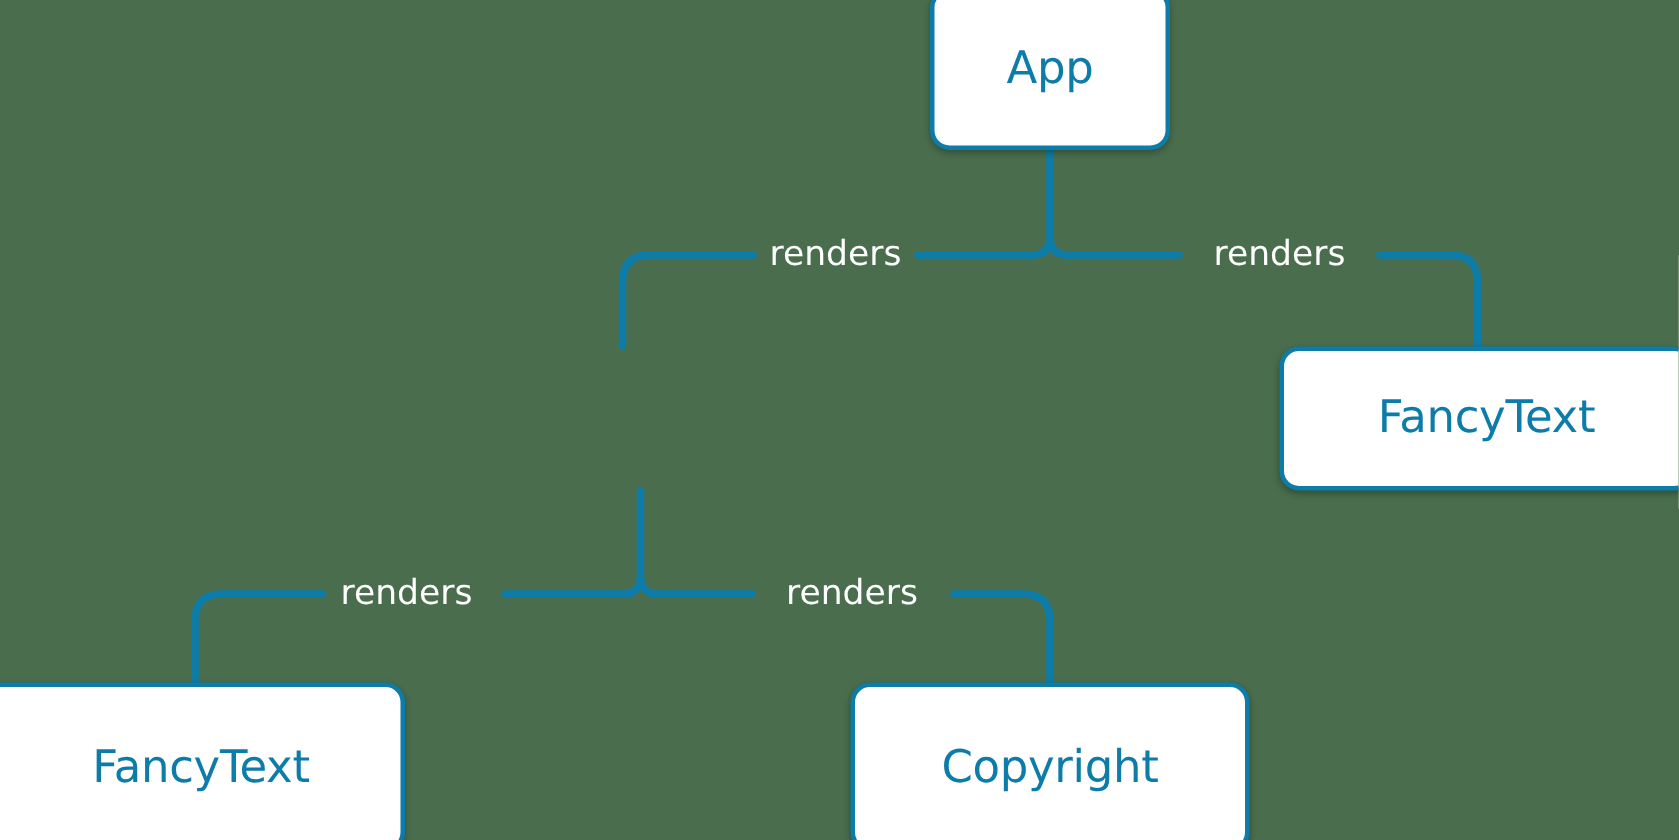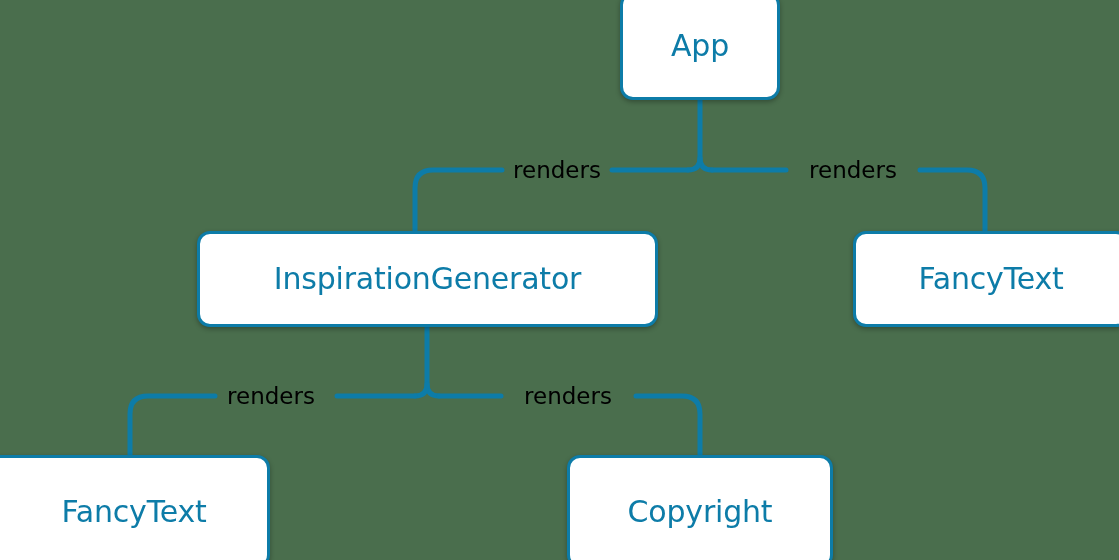--- a/index.html
+++ b/index.html
@@ -42,21 +42,21 @@
   .node-label {
     color: #0d7ca8;
     font-size: 30px;
     font-weight: 400;
     letter-spacing: -0.2px;
     white-space: nowrap;
     line-height: 1;
   }
   .edge-label {
     position: absolute;
-    color: #000000;
+    color: #ffffff;
     font-size: 23px;
     font-weight: 500;
     line-height: 1;
     white-space: nowrap;
     transform: translate(-50%, -50%);
     z-index: 3;
   }
 </style>
 </head>
 <body>
@@ -95,23 +95,20 @@
   <div class="edge-label" style="left:853px; top:170px;">renders</div>
 
   <div class="edge-label" style="left:271px; top:396px;">renders</div>
 
   <div class="edge-label" style="left:568px; top:396px;">renders</div>
 
   <div class="node" style="left:620px; top:-8px; width:160px; height:108px;">
     <span class="node-label">App</span>
   </div>
 
-  <div class="node" style="left:197px; top:231px; width:461px; height:96px;">
-    <span class="node-label">InspirationGenerator</span>
-  </div>
 
   <div class="node" style="left:853px; top:231px; width:276px; height:96px;">
     <span class="node-label">FancyText</span>
   </div>
 
   <div class="node" style="left:-12px; top:455px; width:282px; height:113px;">
     <span class="node-label" style="padding-left:10px;">FancyText</span>
   </div>
 
   <div class="node" style="left:567px; top:455px; width:266px; height:113px;">

